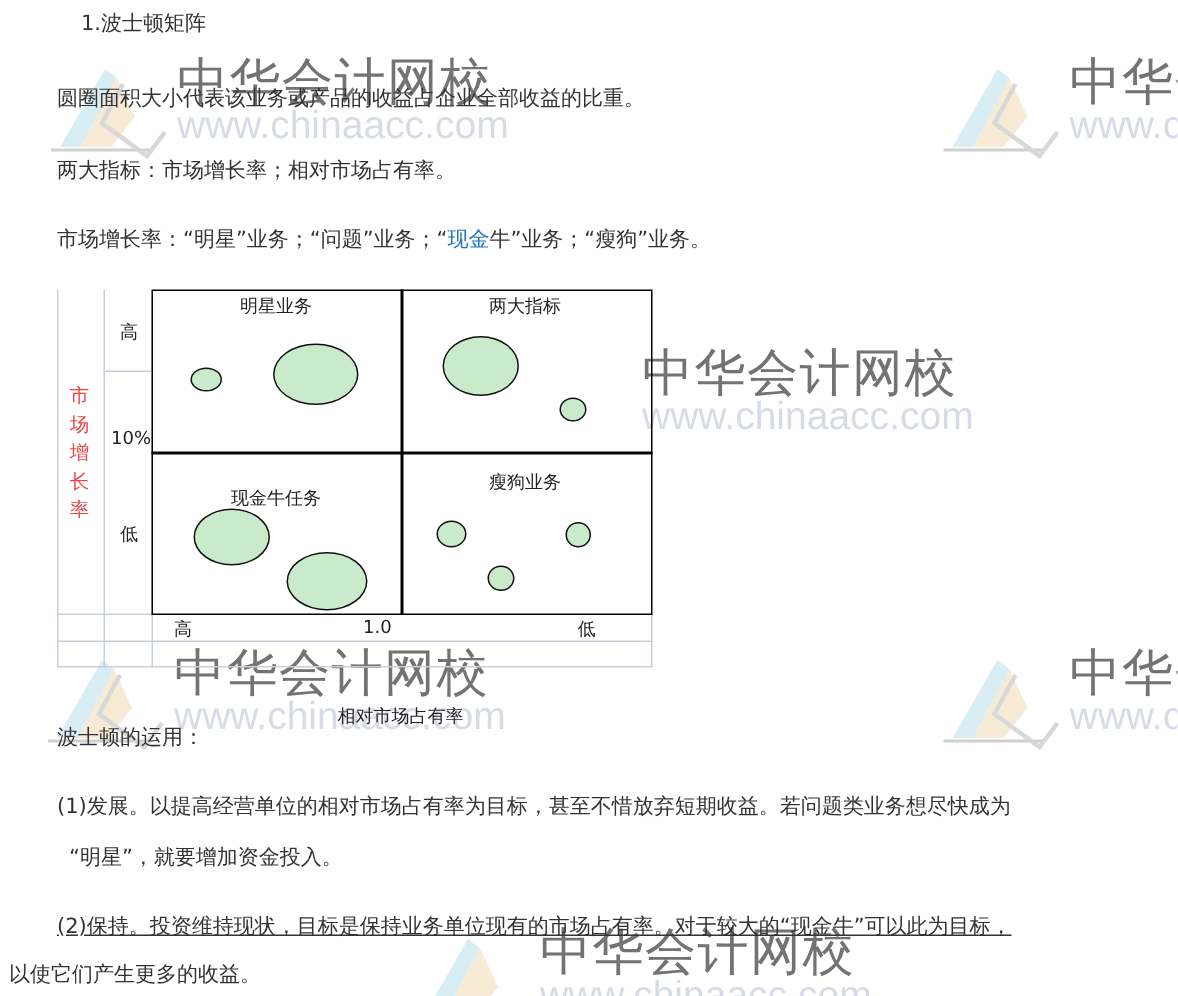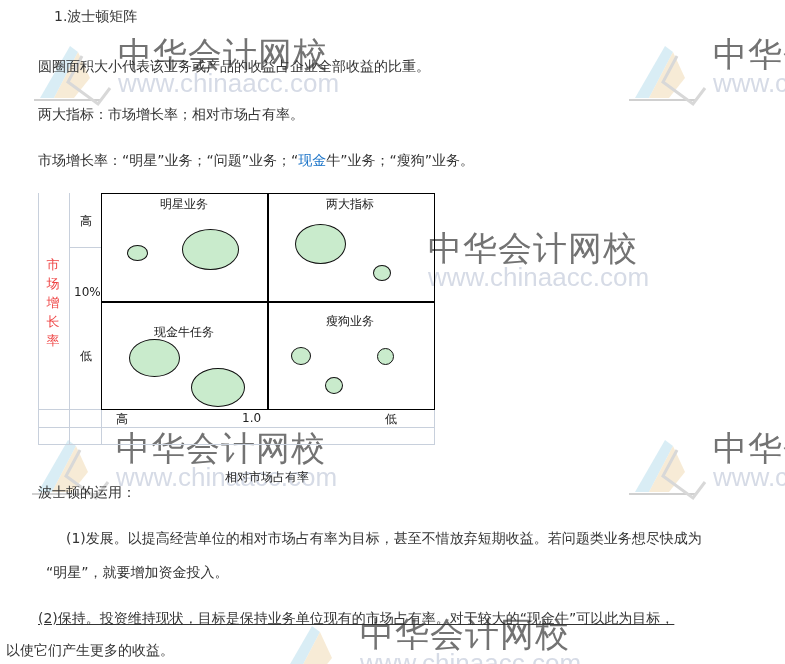--- a/index.html
+++ b/index.html
@@ -124,16 +124,16 @@
   <div class="bubble" style="left:339px; top:155px; width:17px; height:17px;"></div>
   <div class="bubble" style="left:287px; top:184px; width:18px; height:17px;"></div>
 
   <div class="lbl" style="left:78px; top:218px;">高</div>
   <div class="lbl" style="left:204px; top:218px;">1.0</div>
   <div class="lbl" style="left:347px; top:218px;">低</div>
   <div class="lbl" style="left:187px; top:236px;margin-top:40px;">相对市场占有率</div>
 </div>
 
 <div class="p" style="left:38px; top:482px;">波士顿的运用：</div>
-<div class="p" style="left:38px; top:528px;margin-left:28px;">(1)发展。以提高经营单位的相对市场占有率为目标，甚至不惜放弃短期收益。若问题类业务想尽快成为</div>
+<div class="p" style="left:38px; top:528px;">(1)发展。以提高经营单位的相对市场占有率为目标，甚至不惜放弃短期收益。若问题类业务想尽快成为</div>
 <div class="p" style="left:6px; top:562px;margin-left:40px;">“明星”，就要增加资金投入。</div>
 <div class="p" style="left:38px; top:608px;text-decoration:underline;">(2)保持。投资维持现状，目标是保持业务单位现有的市场占有率。对于较大的“现金牛”可以此为目标，</div>
 <div class="p" style="left:6px; top:640px;">以使它们产生更多的收益。</div>
 
 </body></html>

